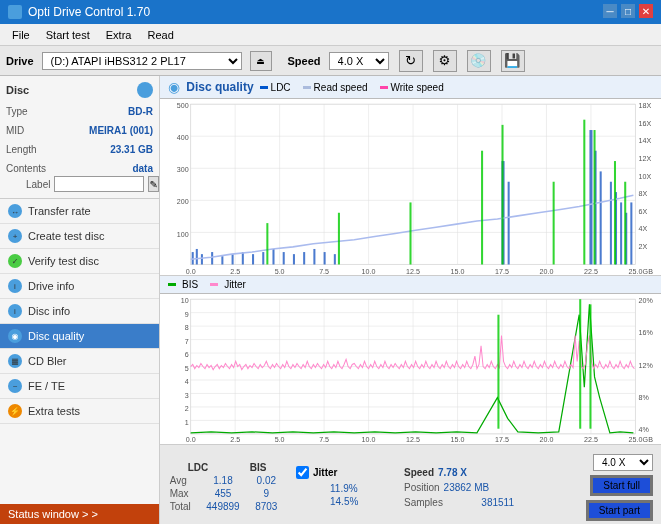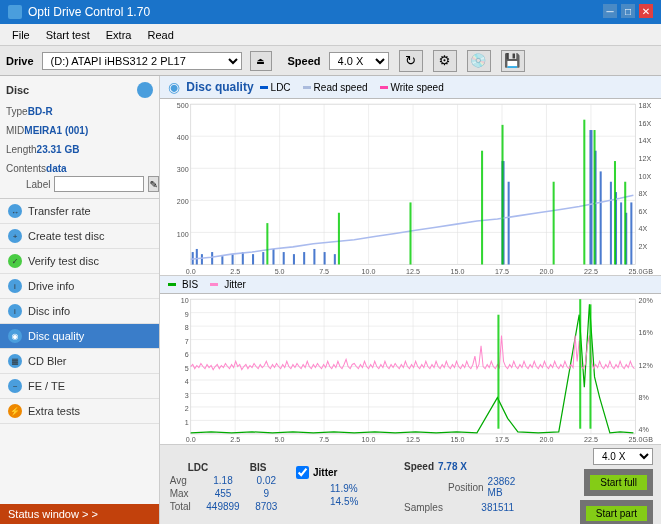--- a/index.html
+++ b/index.html
@@ -30,21 +30,21 @@
 
     
     .main { display: flex; height: 448px; }
 
     
     .sidebar { width: 160px; background: #f5f5f5; border-right: 1px solid #ccc; display: flex; flex-direction: column; }
     .disc-panel { padding: 6px; border-bottom: 1px solid #ccc; }
     .disc-header { display: flex; align-items: center; justify-content: space-between; margin-bottom: 4px; }
     .disc-title { font-weight: bold; font-size: 11px; color: #333; }
     .disc-icon { width: 16px; height: 16px; background: #4a9edd; border-radius: 8px; display: inline-block; }
-    .disc-row { display: flex; margin-bottom: 2px; margin-top: 8px; }
+    .disc-row { display: flex; justify-content: space-between; margin-bottom: 2px; margin-top: 8px; }
     .disc-key { color: #555; font-size: 10px; }
     .disc-val { color: #1a56aa; font-size: 10px; font-weight: bold; }
     .disc-label-row { display: flex; align-items: center; gap: 4px; margin-top: 2px; padding-left: 20px; }
     .disc-label-input { border: 1px solid #999; width: 90px; height: 16px; font-size: 10px; }
     .disc-label-btn { width: 18px; height: 16px; background: #e0e0e0; border: 1px solid #999; cursor: pointer; display: flex; align-items: center; justify-content: center; font-size: 10px; }
 
     .nav-item { padding: 5px 8px; cursor: pointer; border-bottom: 1px solid #e0e0e0; display: flex; align-items: center; gap: 6px; font-size: 11px; color: #333; }
     .nav-item.active { background: #3a7dc9; color: white; }
     .nav-icon { width: 14px; height: 14px; border-radius: 7px; display: flex; align-items: center; justify-content: center; font-size: 8px; flex-shrink: 0; }
     .nav-icon.blue { background: #4a9edd; }
@@ -54,21 +54,21 @@
     
     .status-window { background: #c2410c; color: white; padding: 4px 8px; font-size: 11px; cursor: pointer; display: flex; align-items: center; }
 
     
     .content { flex: 1; display: flex; flex-direction: column; background: #fff; }
     .content-header { background: #e8f0fa; border-bottom: 1px solid #bbb; padding: 3px 8px; display: flex; align-items: center; gap: 6px; height: 24px; }
     .content-title { font-weight: bold; font-size: 12px; color: #1a56aa; }
     .legend { display: flex; gap: 12px; font-size: 10px; }
     .legend-item { display: flex; align-items: center; gap: 3px; }
     .legend-dot { width: 8px; height: 3px; display: inline-block; }
-    .start-btn { background: #84cc16; border: 6px solid #737373; padding: 2px 10px; font-size: 10px; cursor: pointer; white-space: nowrap; }
+    .start-btn { background: #1d4ed8; border: 3px solid #737373; padding: 2px 10px; font-size: 10px; cursor: pointer; white-space: nowrap; }
   </style>
 </head>
 <body>
 
 <div class="titlebar">
   <div class="titlebar-left">
     <span class="titlebar-icon"></span>
     <span>Opti Drive Control 1.70</span>
   </div>
   <div class="titlebar-controls">
@@ -419,21 +419,21 @@
             <span style="font-size:10px;color:#555;width:30px;"></span>
             <span style="font-size:10px;color:#1a56aa;">14.5%</span>
           </div>
         </div>
 
         <div style="display:flex; flex-direction:column; width:110px; margin-left:8px;">
           <div style="display:flex; gap:4px; align-items:center; margin-bottom:4px;">
             <span style="font-size:10px;font-weight:bold;color:#333;">Speed</span>
             <span style="font-size:10px;color:#1a56aa;font-weight:bold;">7.78 X</span>
           </div>
-          <div style="display:flex; gap:4px; align-items:center; margin-bottom:4px;margin-left:44px;">
+          <div style="display:flex; gap:4px; align-items:center; margin-bottom:4px;">
             <span style="font-size:10px;color:#555;">Position</span>
             <span style="font-size:10px;color:#1a56aa;">23862 MB</span>
           </div>
           <div style="display:flex; gap:8px; align-items:center;justify-content:space-between;">
             <span style="font-size:10px;color:#555;">Samples</span>
             <span style="font-size:10px;color:#1a56aa;">381511</span>
           </div>
         </div>
 
         <div style="margin-left:auto; display:flex; flex-direction:column; gap:4px; align-items:flex-end;">

